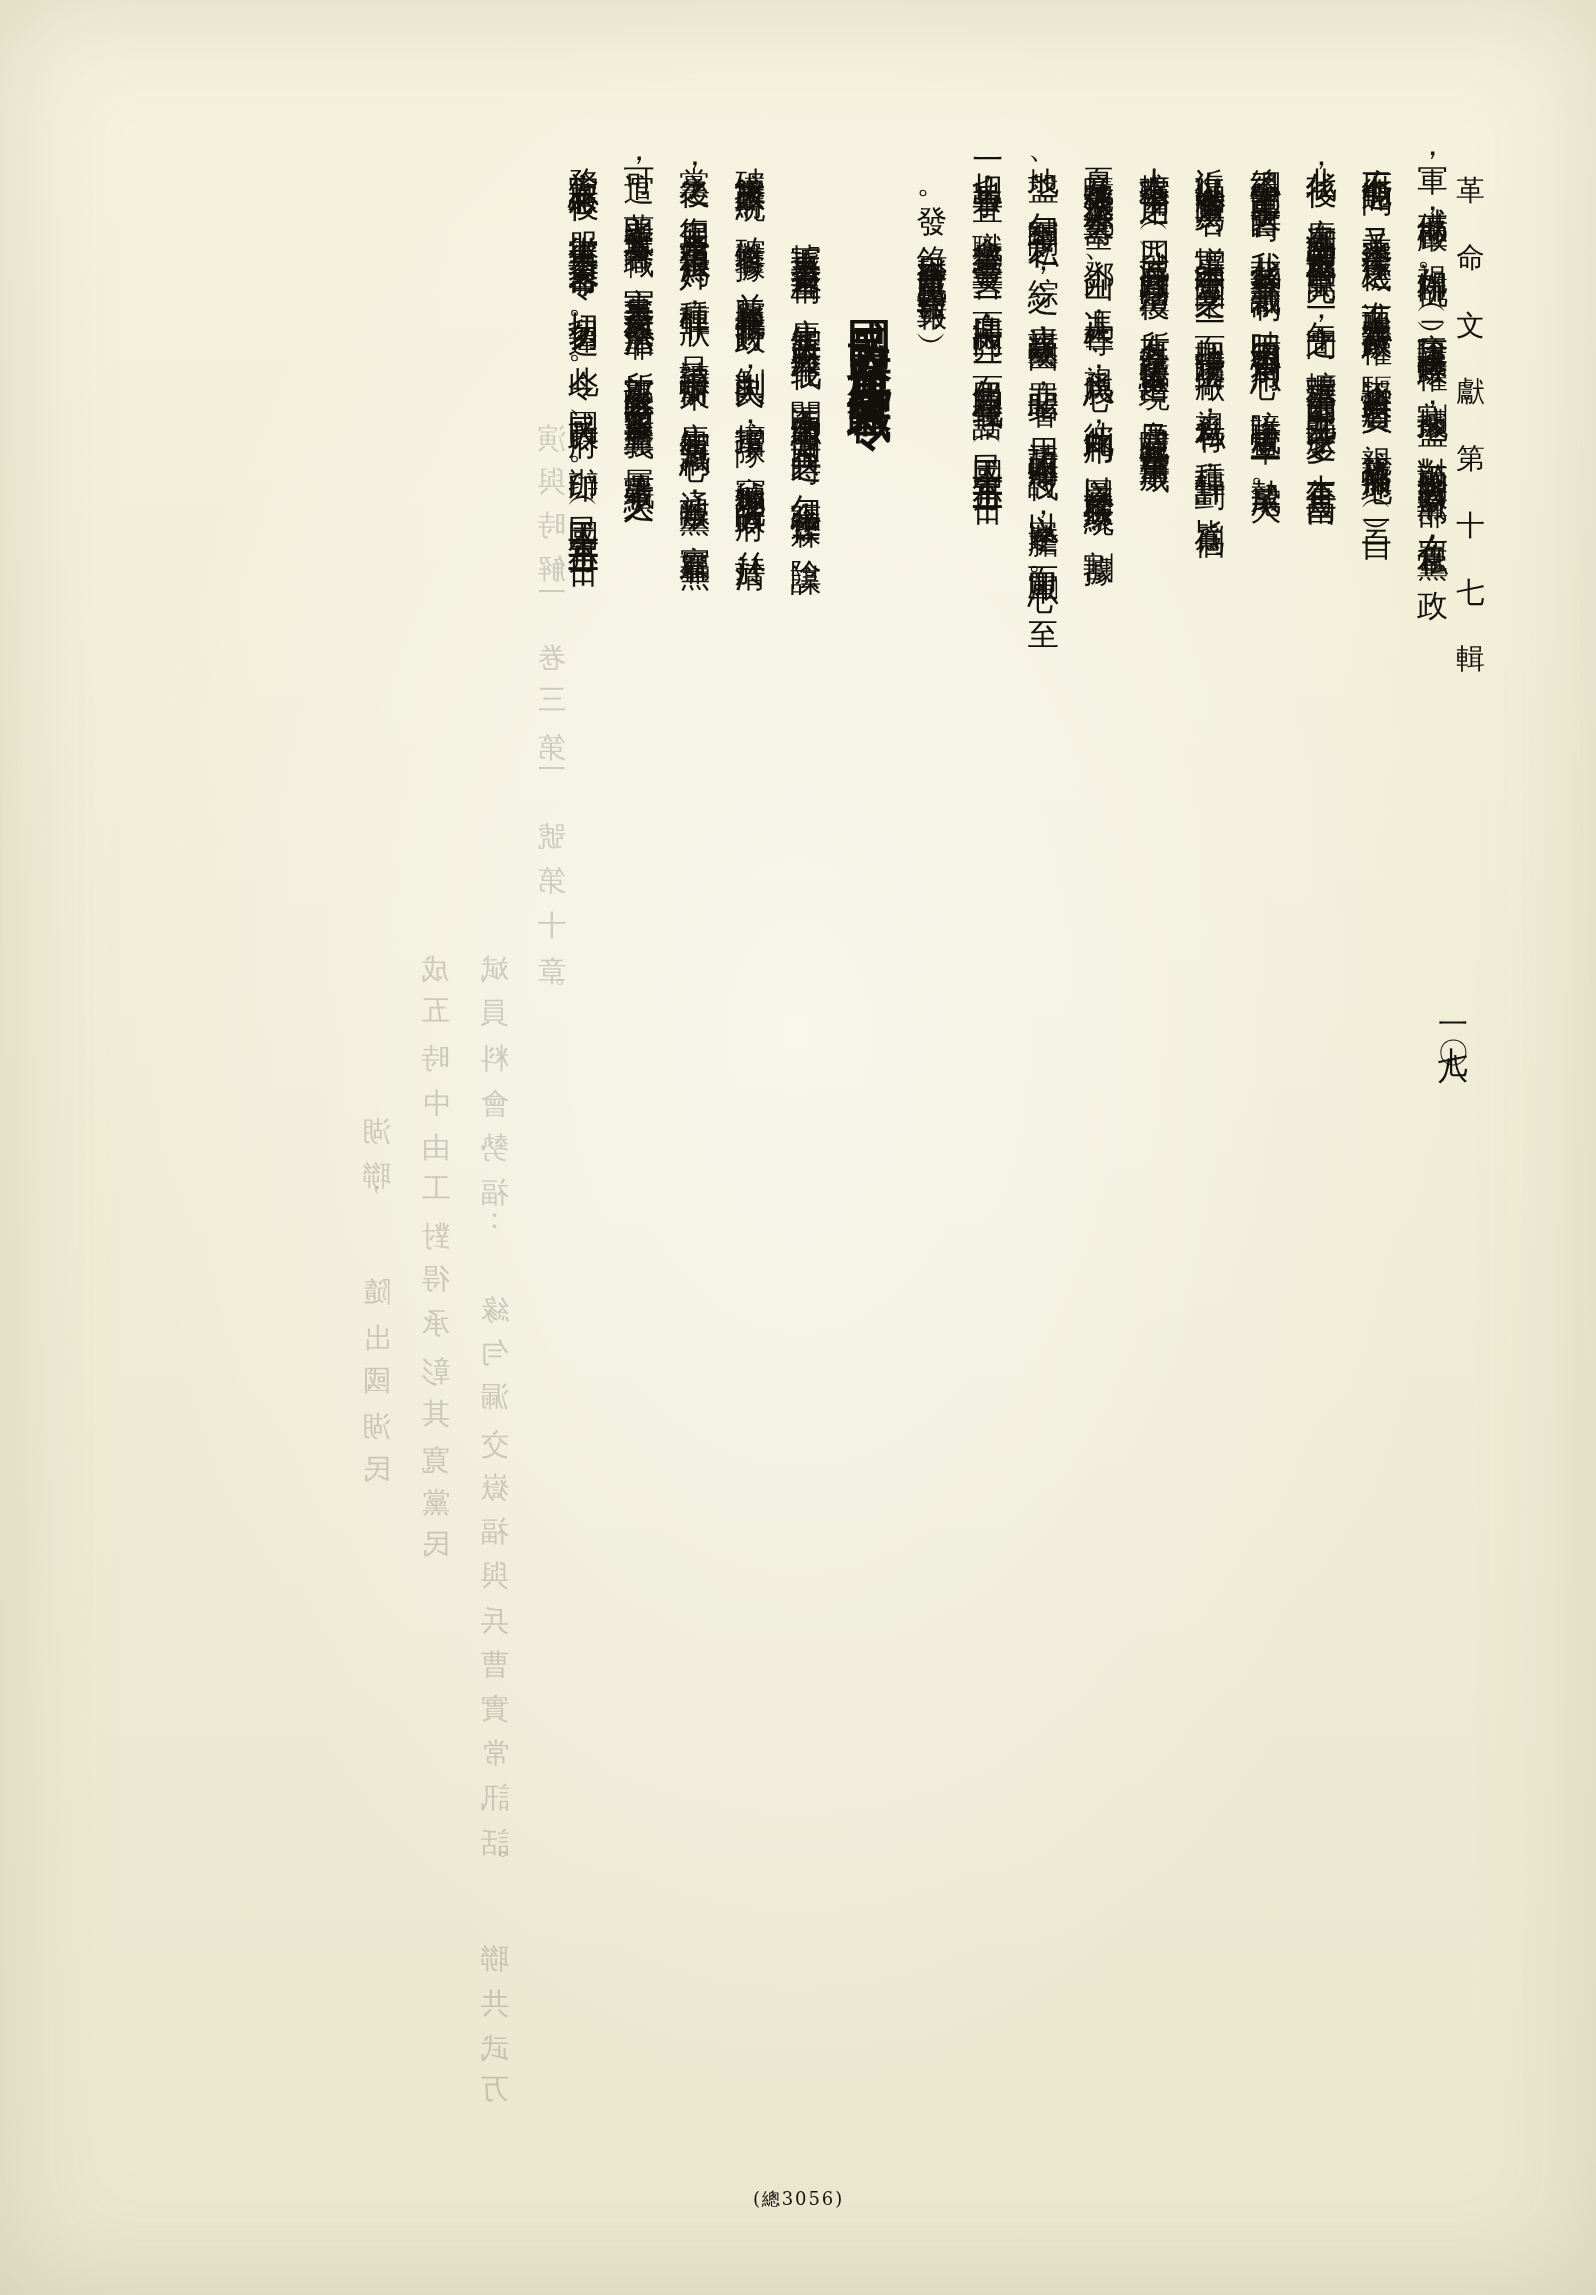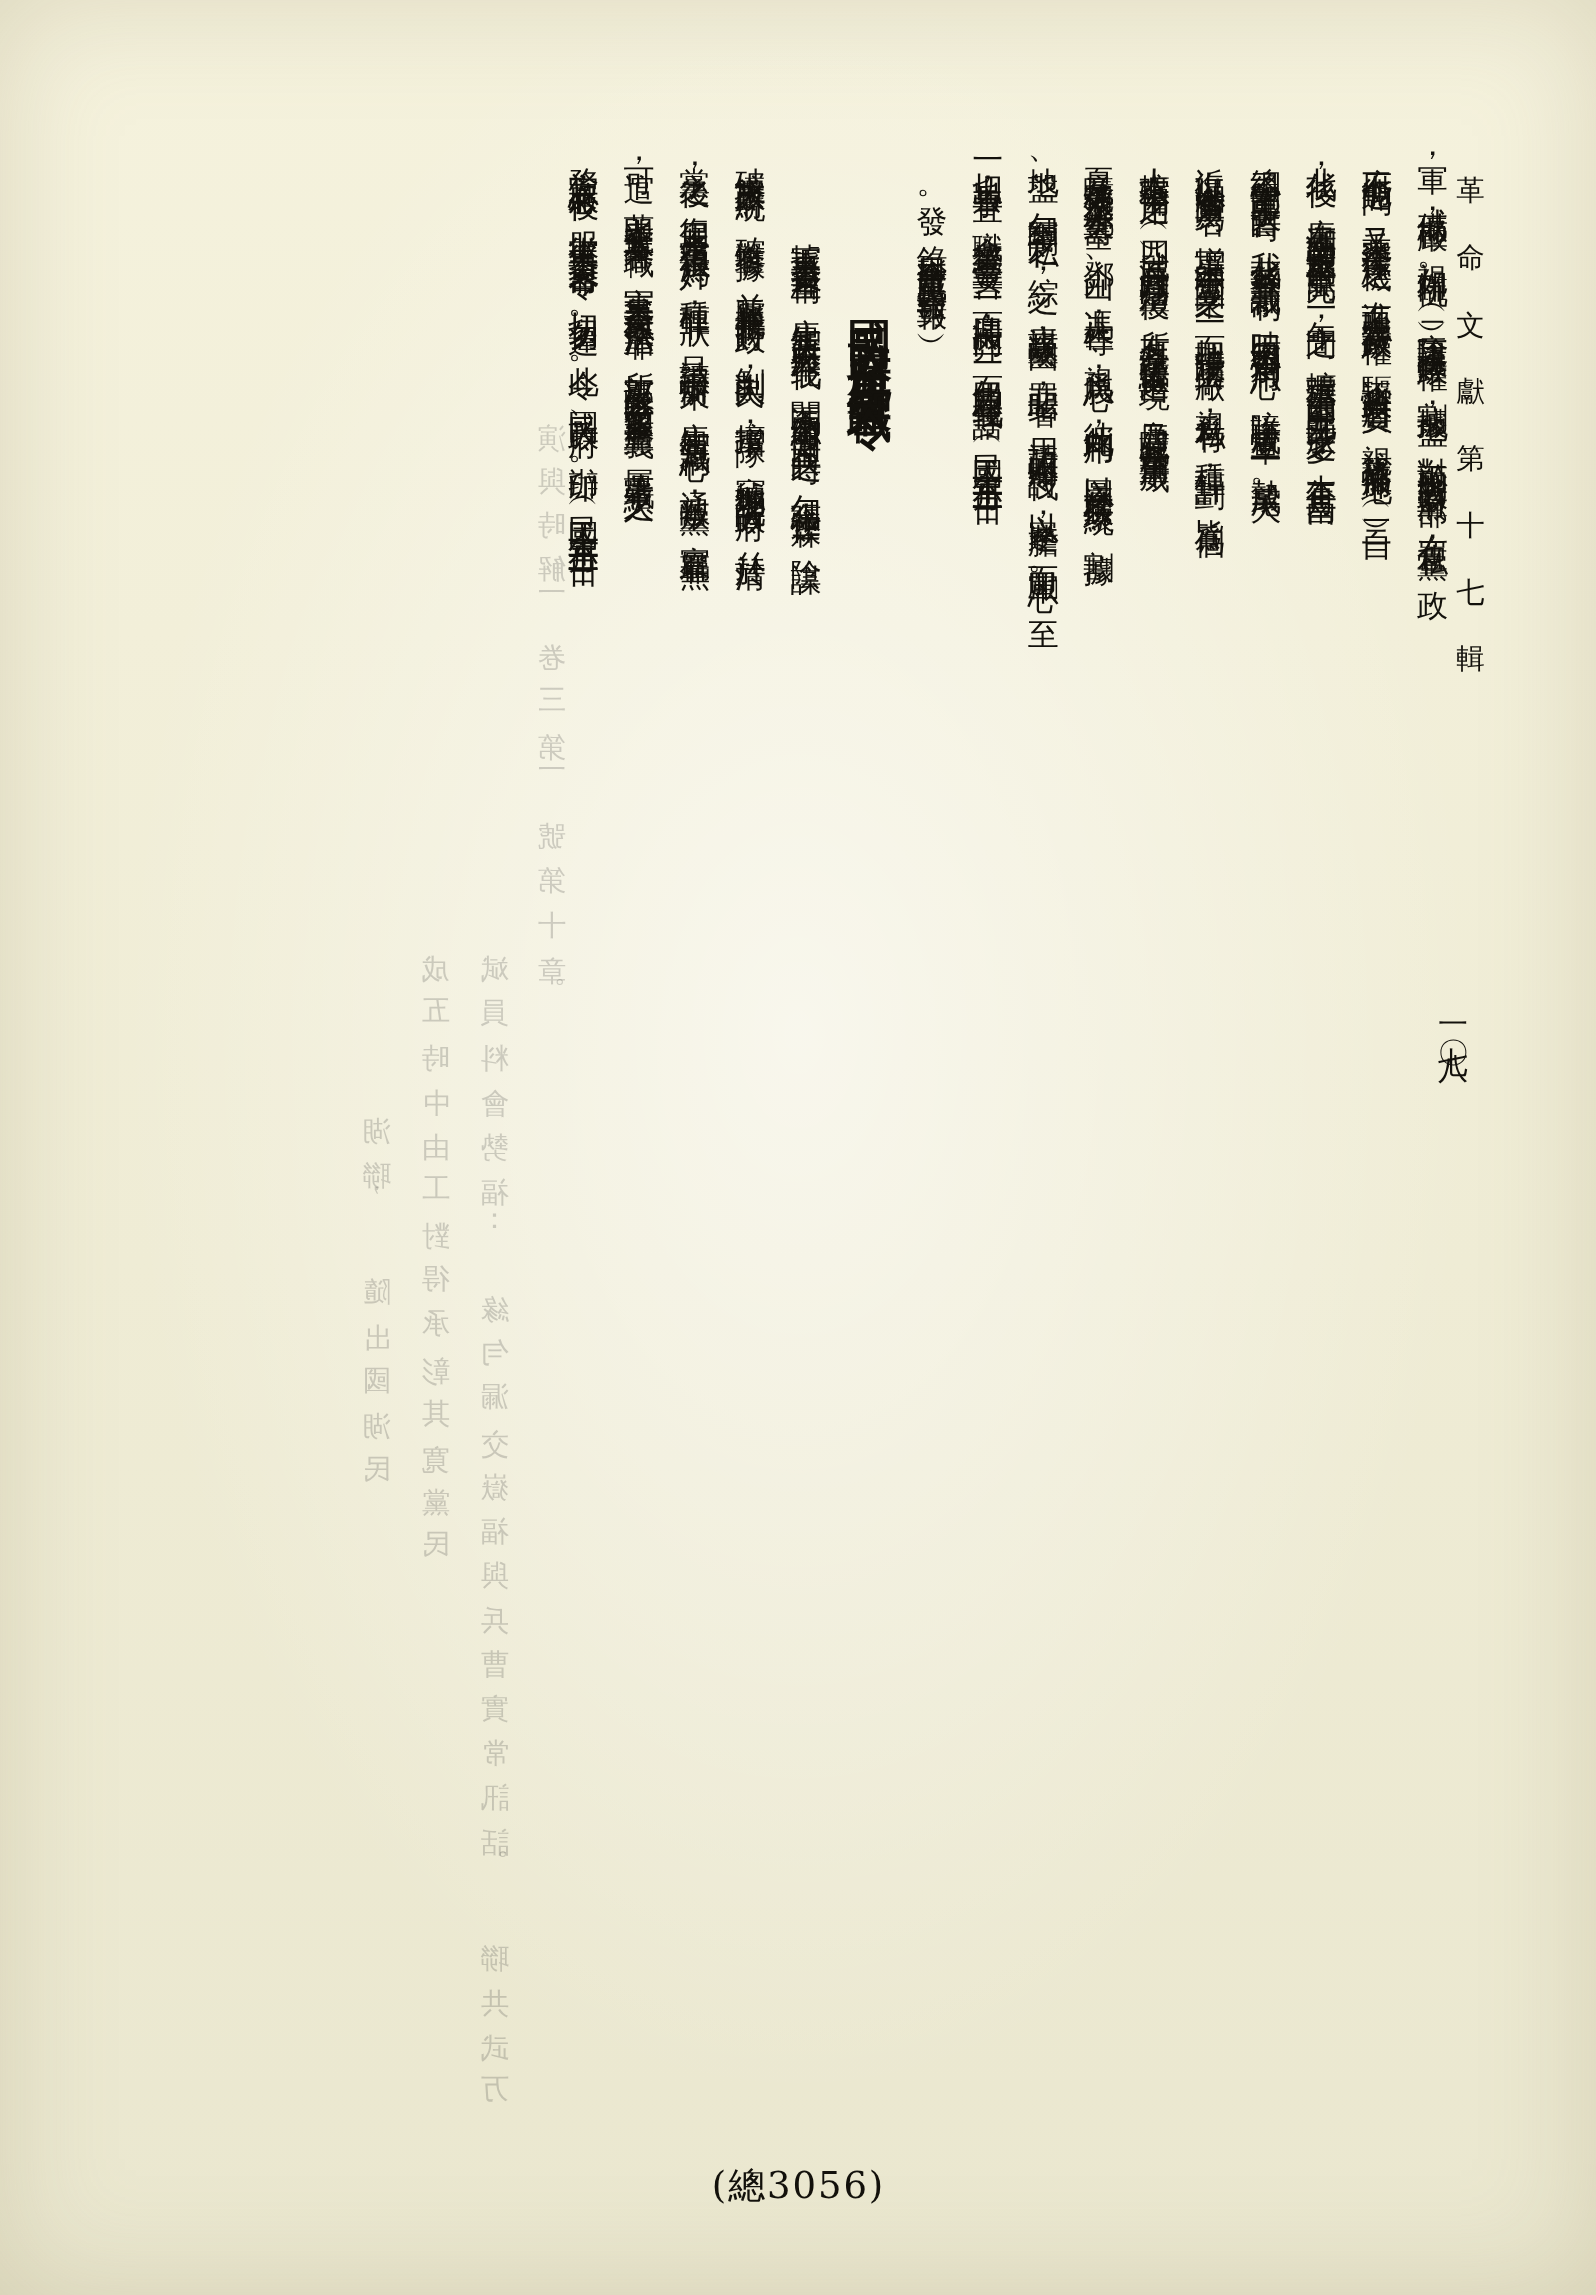--- a/index.html
+++ b/index.html
@@ -89,21 +89,21 @@
     font-size: 30px;
     letter-spacing: 7.6px;
     color: #13110c;
   }
   .footer {
     position: absolute;
     left: 0;
     right: 0;
     bottom: 84px;
     text-align: center;
-    font-size: 37px;
+    font-size: 18px;
     letter-spacing: 1.9px;
     color: #13110c;
     font-family: "DejaVu Serif", "Liberation Serif", serif;
   }
   .bleed {
     position: absolute;
     color: rgba(60,60,60,0.22);
     writing-mode: vertical-rl;
     text-orientation: upright;
     font-size: 28.5px;

